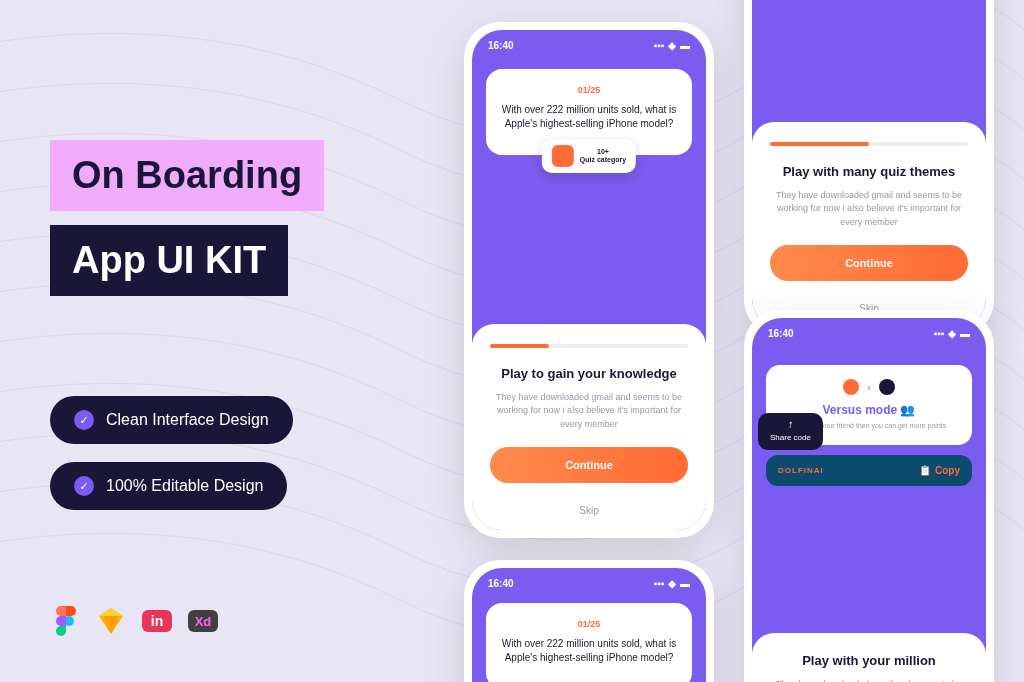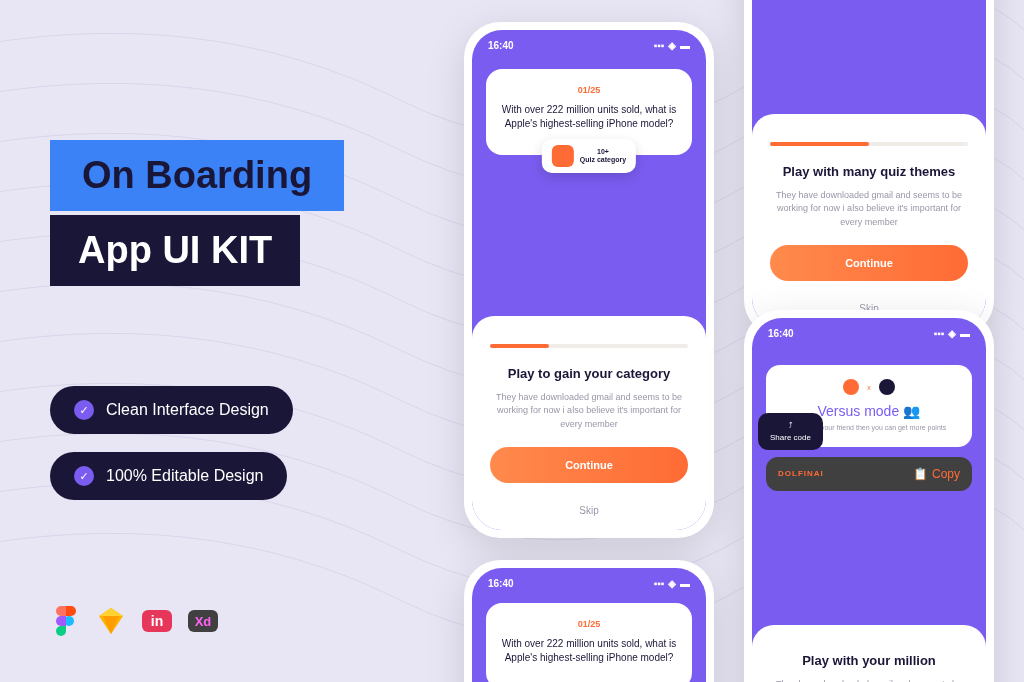--- a/index.html
+++ b/index.html
@@ -17,33 +17,33 @@
   opacity: 0.3;
   pointer-events: none;
 }
 .left-panel {
   position: absolute;
   left: 50px;
   top: 140px;
   width: 380px;
 }
 .title-box-1 {
-  background: #3b82f6;
-  padding: 14px 32px;
+  background: #f0abfc;
+  padding: 14px 22px;
   display: inline-block;
-  margin-bottom: 4px;
+  margin-bottom: 14px;
 }
 .title-box-1 span {
   font-size: 38px;
   font-weight: 800;
   color: #1a1638;
 }
 .title-box-2 {
   background: #1a1638;
-  padding: 14px 28px;
+  padding: 14px 22px;
   display: inline-block;
 }
 .title-box-2 span {
   font-size: 38px;
   font-weight: 800;
   color: white;
 }
 .features {
   margin-top: 100px;
 }
@@ -168,21 +168,21 @@
 }
 .quiz-badge-text {
   font-size: 7px;
   color: #1a1638;
   font-weight: 600;
   line-height: 1.2;
 }
 .onboard-card {
   background: white;
   border-radius: 22px 22px 0 0;
-  padding: 28px 18px 14px;
+  padding: 20px 18px 14px;
   text-align: center;
   margin-top: auto;
 }
 .progress-bar {
   height: 4px;
   background: #f0ede8;
   border-radius: 2px;
   margin-bottom: 18px;
   position: relative;
 }
@@ -248,22 +248,22 @@
 }
 .avatar {
   width: 16px;
   height: 16px;
   border-radius: 50%;
   background: #ff6b35;
 }
 .avatar.a2 { background: #1a1638; }
 .versus-title {
   color: #7b5cf0;
-  font-size: 14px;
-  font-weight: 400;
+  font-size: 12px;
+  font-weight: 700;
   margin-bottom: 4px;
 }
 .versus-desc {
   color: #9a96a8;
   font-size: 7px;
   line-height: 1.4;
 }
 .share-pop {
   position: absolute;
   left: -8px;
@@ -272,31 +272,31 @@
   border-radius: 10px;
   padding: 8px 12px;
   color: white;
   font-size: 8px;
   display: flex;
   flex-direction: column;
   align-items: center;
   gap: 3px;
 }
 .code-card {
-  background: #404040;
+  background: #0c4a6e;
   margin: 0 14px 10px;
   border-radius: 12px;
   padding: 10px 12px;
   display: flex;
   justify-content: space-between;
   align-items: center;
   font-size: 8px;
 }
 .code-val { color: #ff6b35; font-weight: 700; letter-spacing: 1px; }
-.copy-btn { color: #ff6b35; font-size: 12px; font-weight: 400; }
+.copy-btn { color: #ff6b35; font-size: 10px; font-weight: 700; }
 </style>
 </head>
 <body>
 
 <svg class="topo-lines" viewBox="0 0 1024 682">
   <g stroke="#b8b0d8" stroke-width="1" fill="none">
     <path d="M-50,100 Q200,50 400,150 T800,100 T1100,200"></path>
     <path d="M-50,150 Q200,100 400,200 T800,150 T1100,250"></path>
     <path d="M-50,200 Q200,150 400,250 T800,200 T1100,300"></path>
     <path d="M-50,250 Q200,200 400,300 T800,250 T1100,350"></path>
@@ -372,21 +372,21 @@
             <div style="font-weight:800">10+</div>
             <div>Quiz category</div>
           </div>
         </div>
       </div>
       <div style="flex:1"></div>
       <div class="onboard-card">
         <div class="progress-bar">
           <div class="progress-fill" style="width:30%"></div>
         </div>
-        <div class="onboard-title">Play to gain your category</div>
+        <div class="onboard-title">Play to gain your knowledge</div>
         <div class="onboard-desc">They have downloaded gmail and seems to be working for now i also believe it's important for every member</div>
         <button class="continue-btn">Continue</button>
         <div class="skip-link">Skip</div>
       </div>
     </div>
   </div>
 
   <div class="phone phone-2">
     <div class="phone-screen">
 

